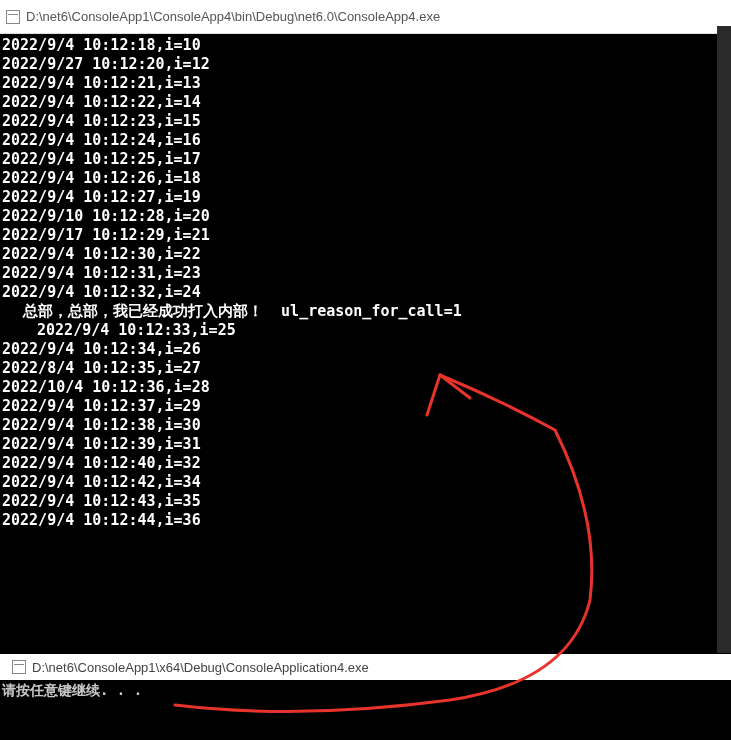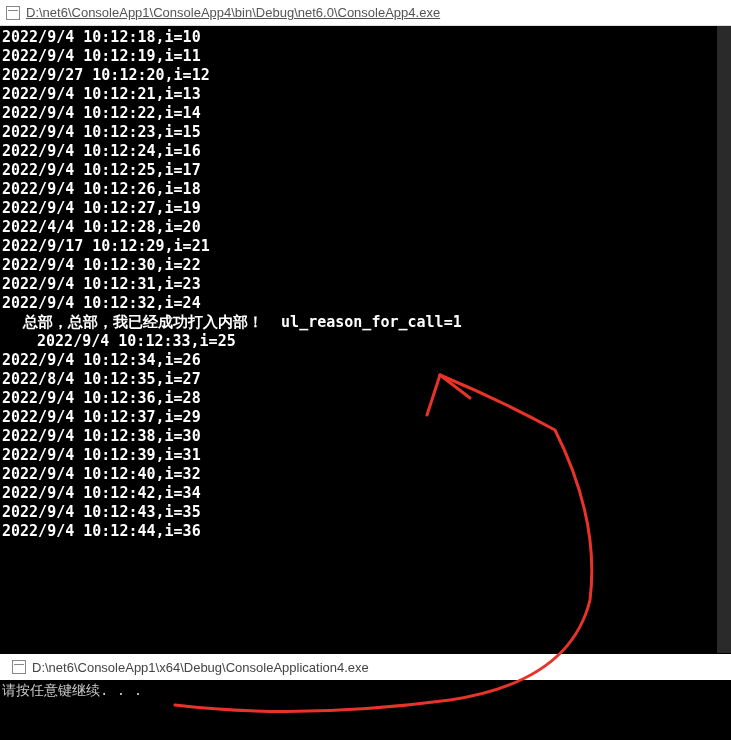--- a/index.html
+++ b/index.html
@@ -7,27 +7,26 @@
       width: 731px;
       height: 740px;
       font-family: "Microsoft YaHei", sans-serif;
       background: #000;
       position: relative;
       overflow: hidden;
     }
     .titlebar {
       background: #fff;
       color: #555;
-      height: 26px;
+      height: 34px;
       display: flex;
       align-items: center;
       padding: 0 6px;
       font-size: 13px;
       border-bottom: 1px solid #ddd;
-      text-decoration: underline;
     }
     .title-icon {
       width: 14px;
       height: 14px;
       border: 1px solid #888;
       margin-right: 6px;
       display: inline-block;
       position: relative;
     }
     .title-icon::after {
@@ -84,60 +83,59 @@
       font-size: 13px;
     }
     .console2 {
       background: #000;
       color: #c9c9c9;
       font-family: "SimSun","NSimSun",Consolas,monospace;
       font-size: 14px;
       padding: 2px 2px 40px 2px;
       height: 60px;
     }
-    .console2 .line { white-space: pre; }
+    .console2 .line { white-space: pre; font-weight: bold; }
     .annot-svg {
       position: absolute;
       top: 0; left: 0;
       width: 731px; height: 740px;
       pointer-events: none;
     }
   </style>
 </head>
 <body>
 
 <div class="titlebar">
   <span class="title-icon"></span>
   <span>D:\net6\ConsoleApp1\ConsoleApp4\bin\Debug\net6.0\ConsoleApp4.exe</span>
 </div>
 
 <div class="console1">
   <div id="lines-a">
       <div class="line">2022/9/4 10:12:18,i=10</div>
-      <div class="line">2022/9/4 10:12:19,i=11</div>
       <div class="line">2022/9/27 10:12:20,i=12</div>
       <div class="line">2022/9/4 10:12:21,i=13</div>
       <div class="line">2022/9/4 10:12:22,i=14</div>
       <div class="line">2022/9/4 10:12:23,i=15</div>
       <div class="line">2022/9/4 10:12:24,i=16</div>
       <div class="line">2022/9/4 10:12:25,i=17</div>
       <div class="line">2022/9/4 10:12:26,i=18</div>
       <div class="line">2022/9/4 10:12:27,i=19</div>
-      <div class="line">2022/4/4 10:12:28,i=20</div>
+      <div class="line">2022/9/10 10:12:28,i=20</div>
       <div class="line">2022/9/17 10:12:29,i=21</div>
       <div class="line">2022/9/4 10:12:30,i=22</div>
       <div class="line">2022/9/4 10:12:31,i=23</div>
       <div class="line">2022/9/4 10:12:32,i=24</div>
     </div>
   <div class="inject-line"> 总部，总部，我已经成功打入内部！  ul_reason_for_call=1</div>
   <div class="spaced-line"> 2022/9/4 10:12:33,i=25</div>
   <div id="lines-b">
       <div class="line">2022/9/4 10:12:34,i=26</div>
       <div class="line">2022/8/4 10:12:35,i=27</div>
-      <div class="line">2022/9/4 10:12:36,i=28</div>
+      <div class="line">2022/10/4 10:12:36,i=28</div>
       <div class="line">2022/9/4 10:12:37,i=29</div>
       <div class="line">2022/9/4 10:12:38,i=30</div>
       <div class="line">2022/9/4 10:12:39,i=31</div>
       <div class="line">2022/9/4 10:12:40,i=32</div>
       <div class="line">2022/9/4 10:12:42,i=34</div>
       <div class="line">2022/9/4 10:12:43,i=35</div>
       <div class="line">2022/9/4 10:12:44,i=36</div>
     </div>
 </div>
 <div class="scrollbar"></div>

